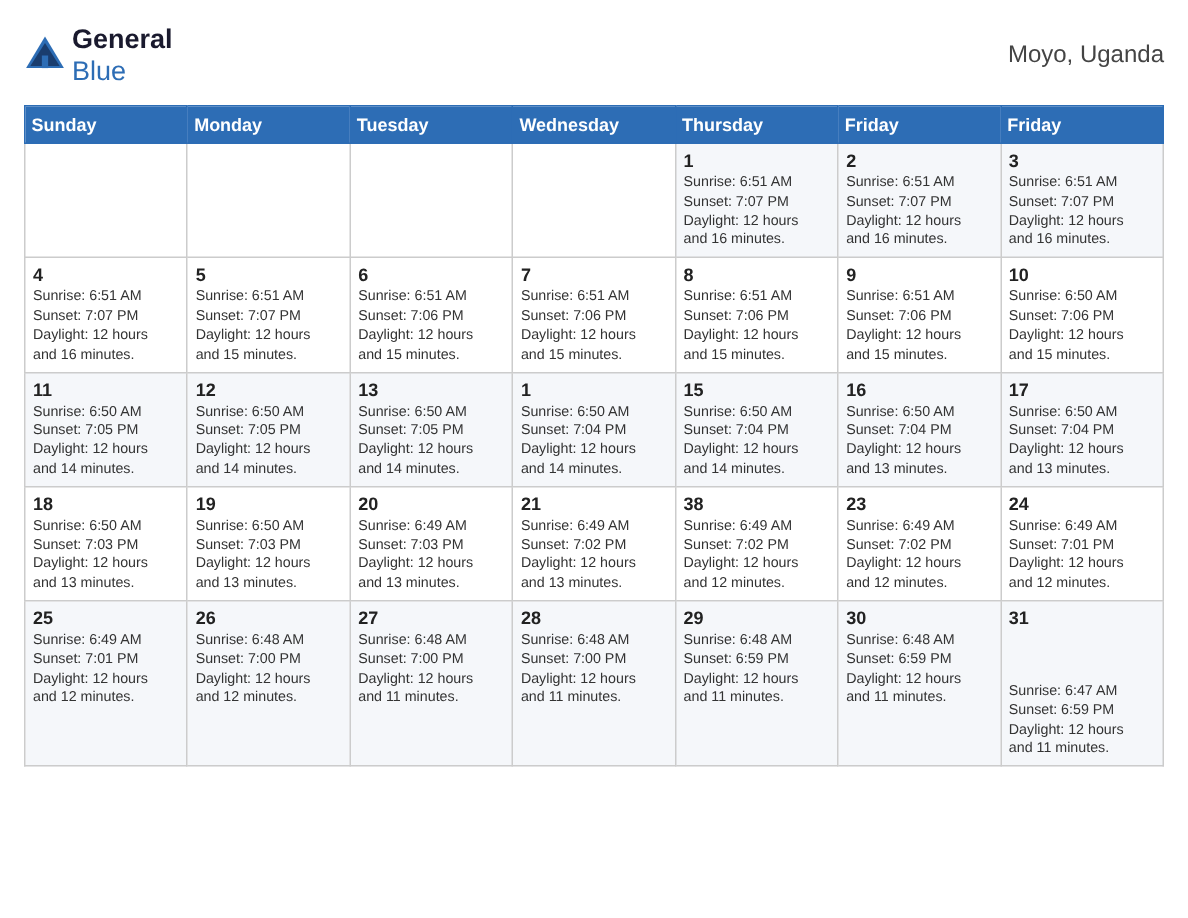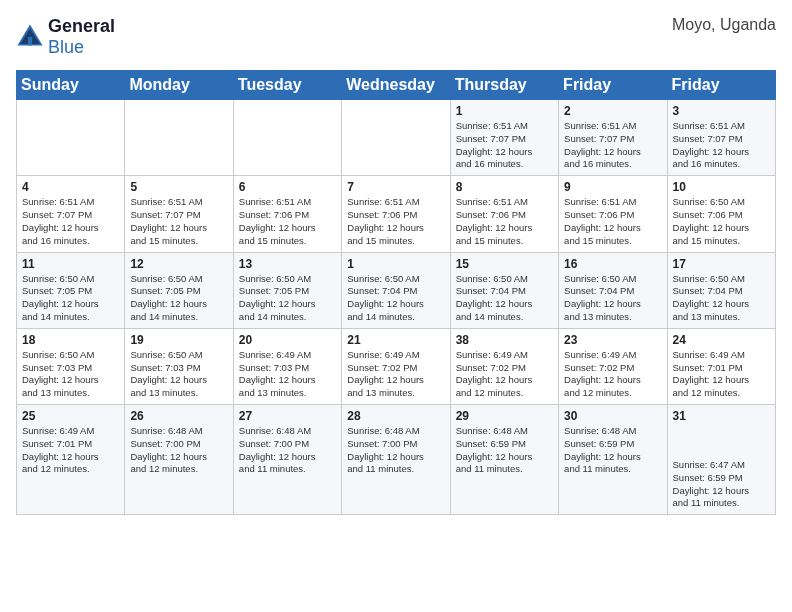--- a/index.html
+++ b/index.html
@@ -6,21 +6,21 @@
     body {
       font-family: Arial, sans-serif;
       background: #fff;
       width: 792px;
       min-height: 612px;
       padding: 16px;
     }
     .header {
       display: flex;
       justify-content: space-between;
-      align-items: flex-start;
+      align-items: center;
       margin-bottom: 12px;
       gap: 40px;
     }
     .logo {
       display: flex;
       align-items: center;
     }
     .logo-icon {
       width: 28px;
       height: 28px;
@@ -41,21 +41,21 @@
     table {
       width: 100%;
       border-collapse: collapse;
       table-layout: fixed;
     }
     thead tr {
       background: #2d6db5;
     }
     thead th {
       color: #fff;
-      font-size: 16px;
+      font-size: 12px;
       font-weight: bold;
       padding: 5px 4px;
       text-align: left;
       border: 1px solid #2d6db5;
     }
     tbody tr {
       vertical-align: top;
     }
     tbody td {
       border: 1px solid #ccc;

